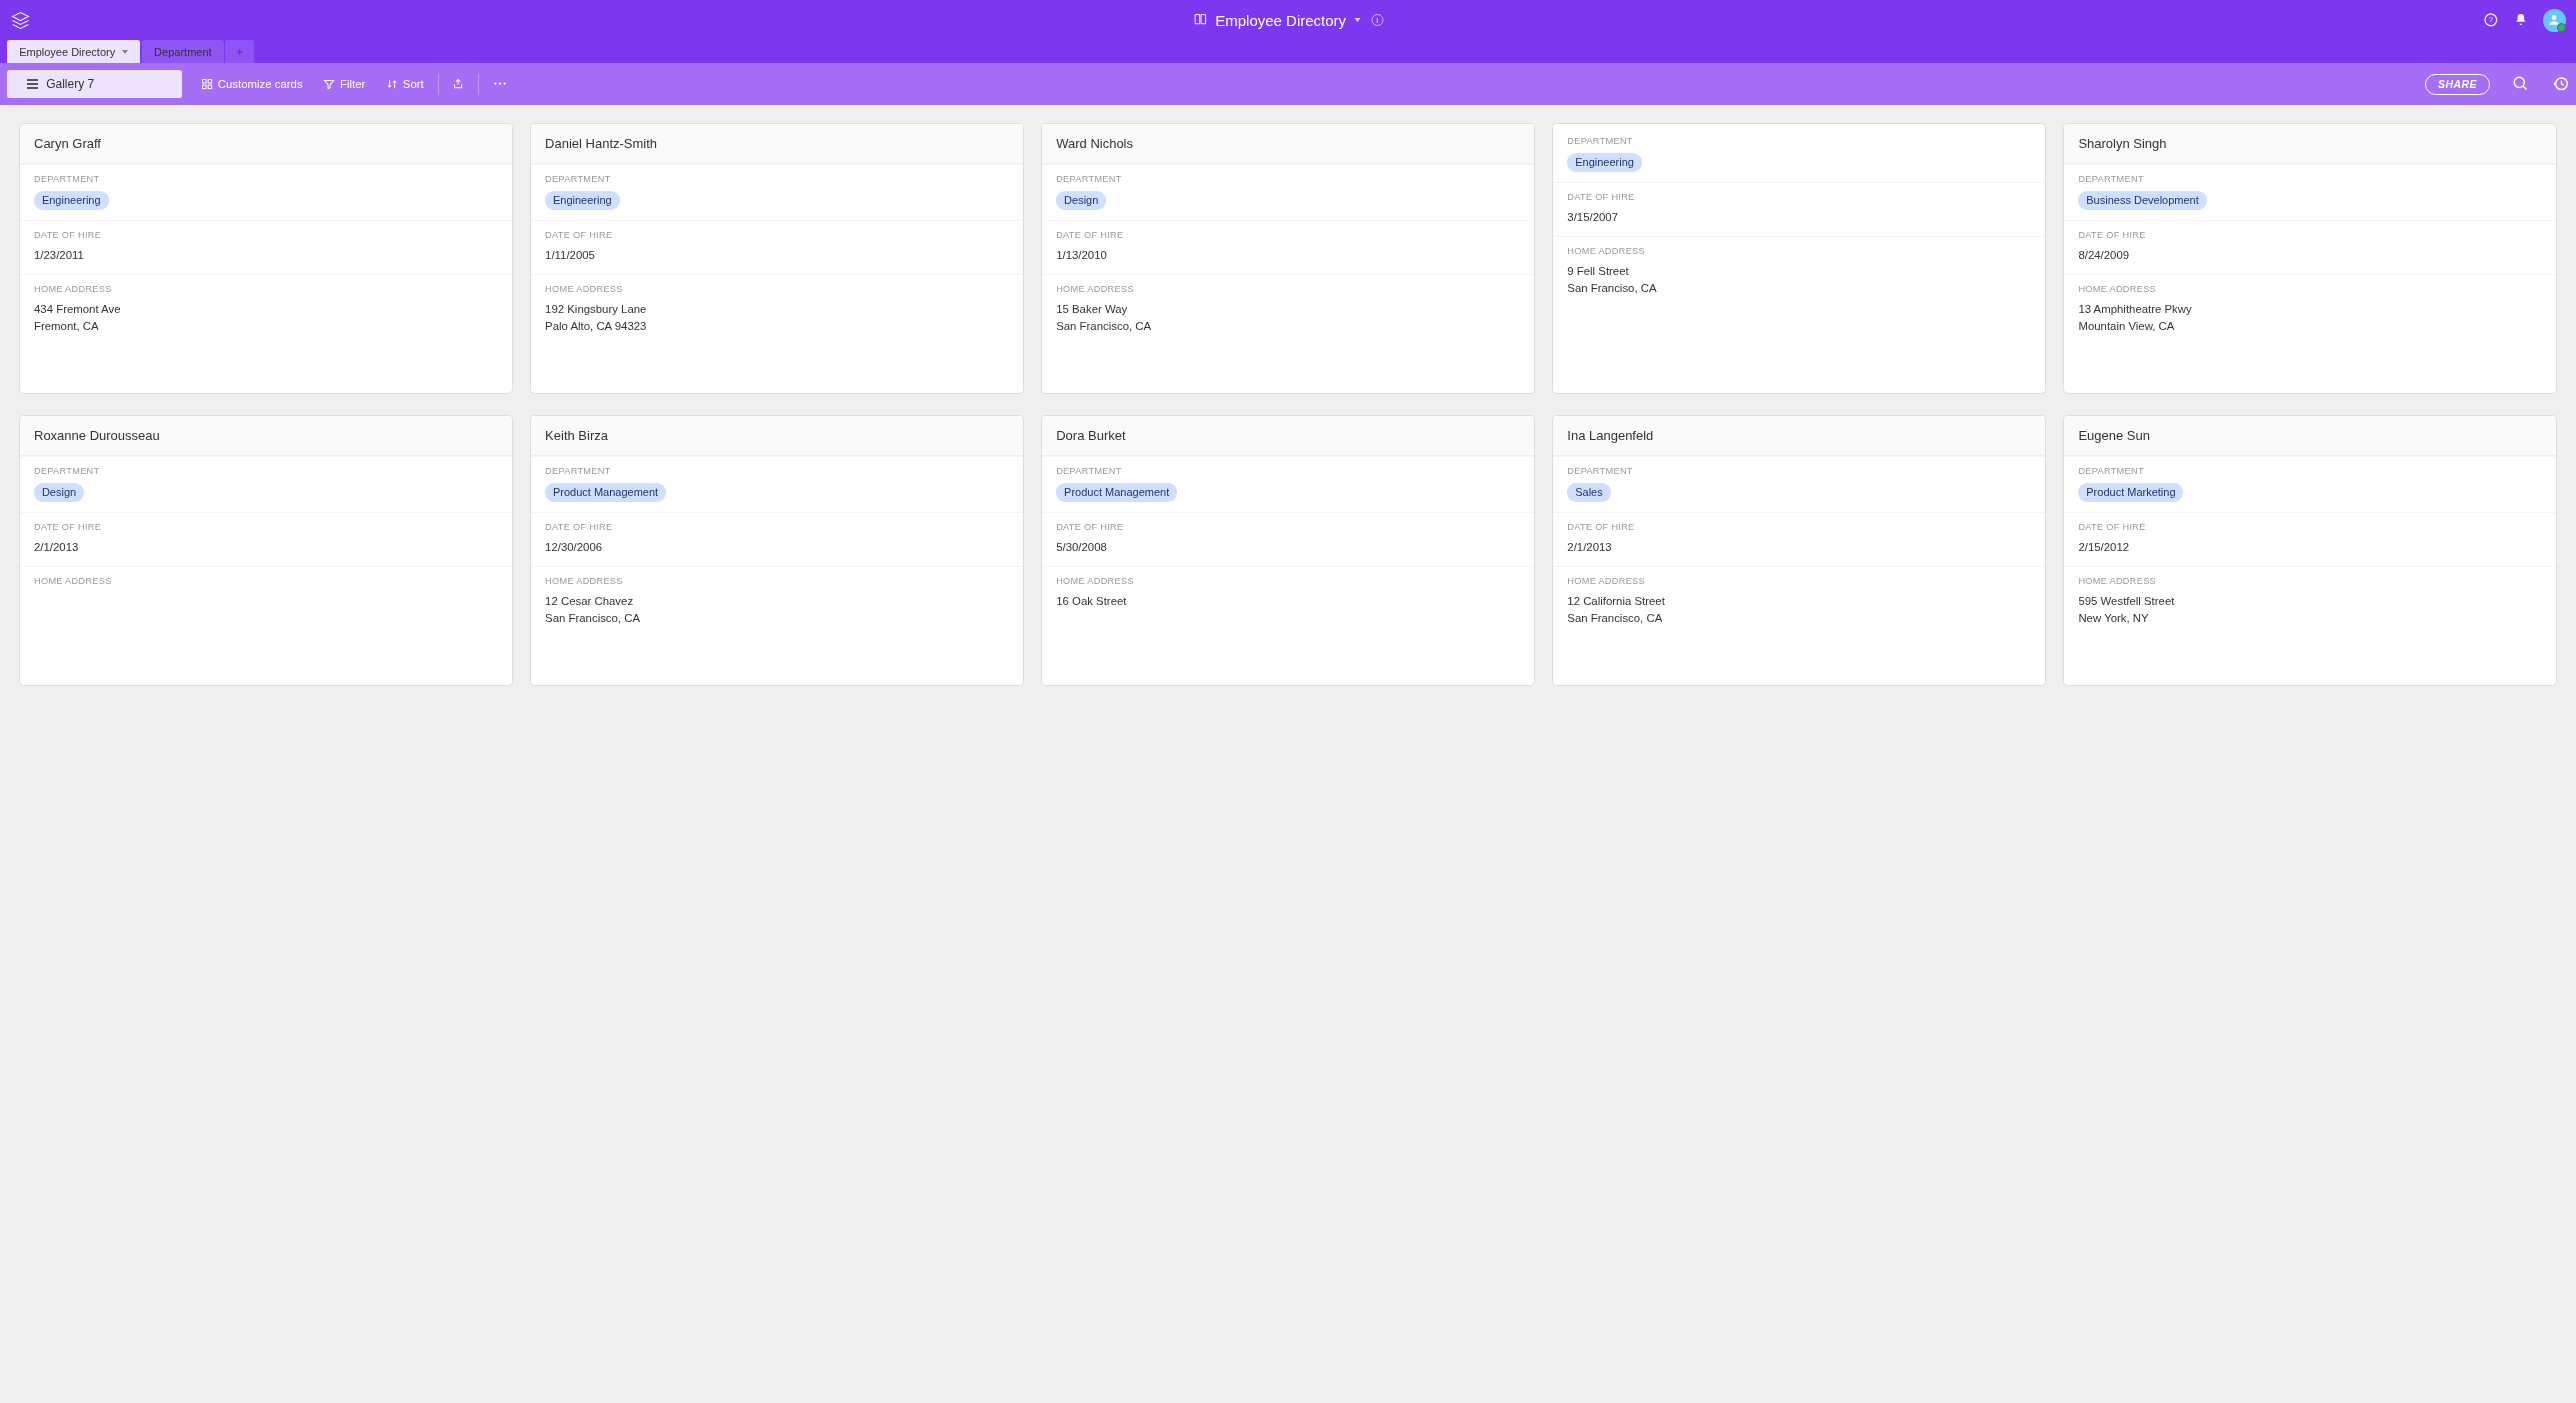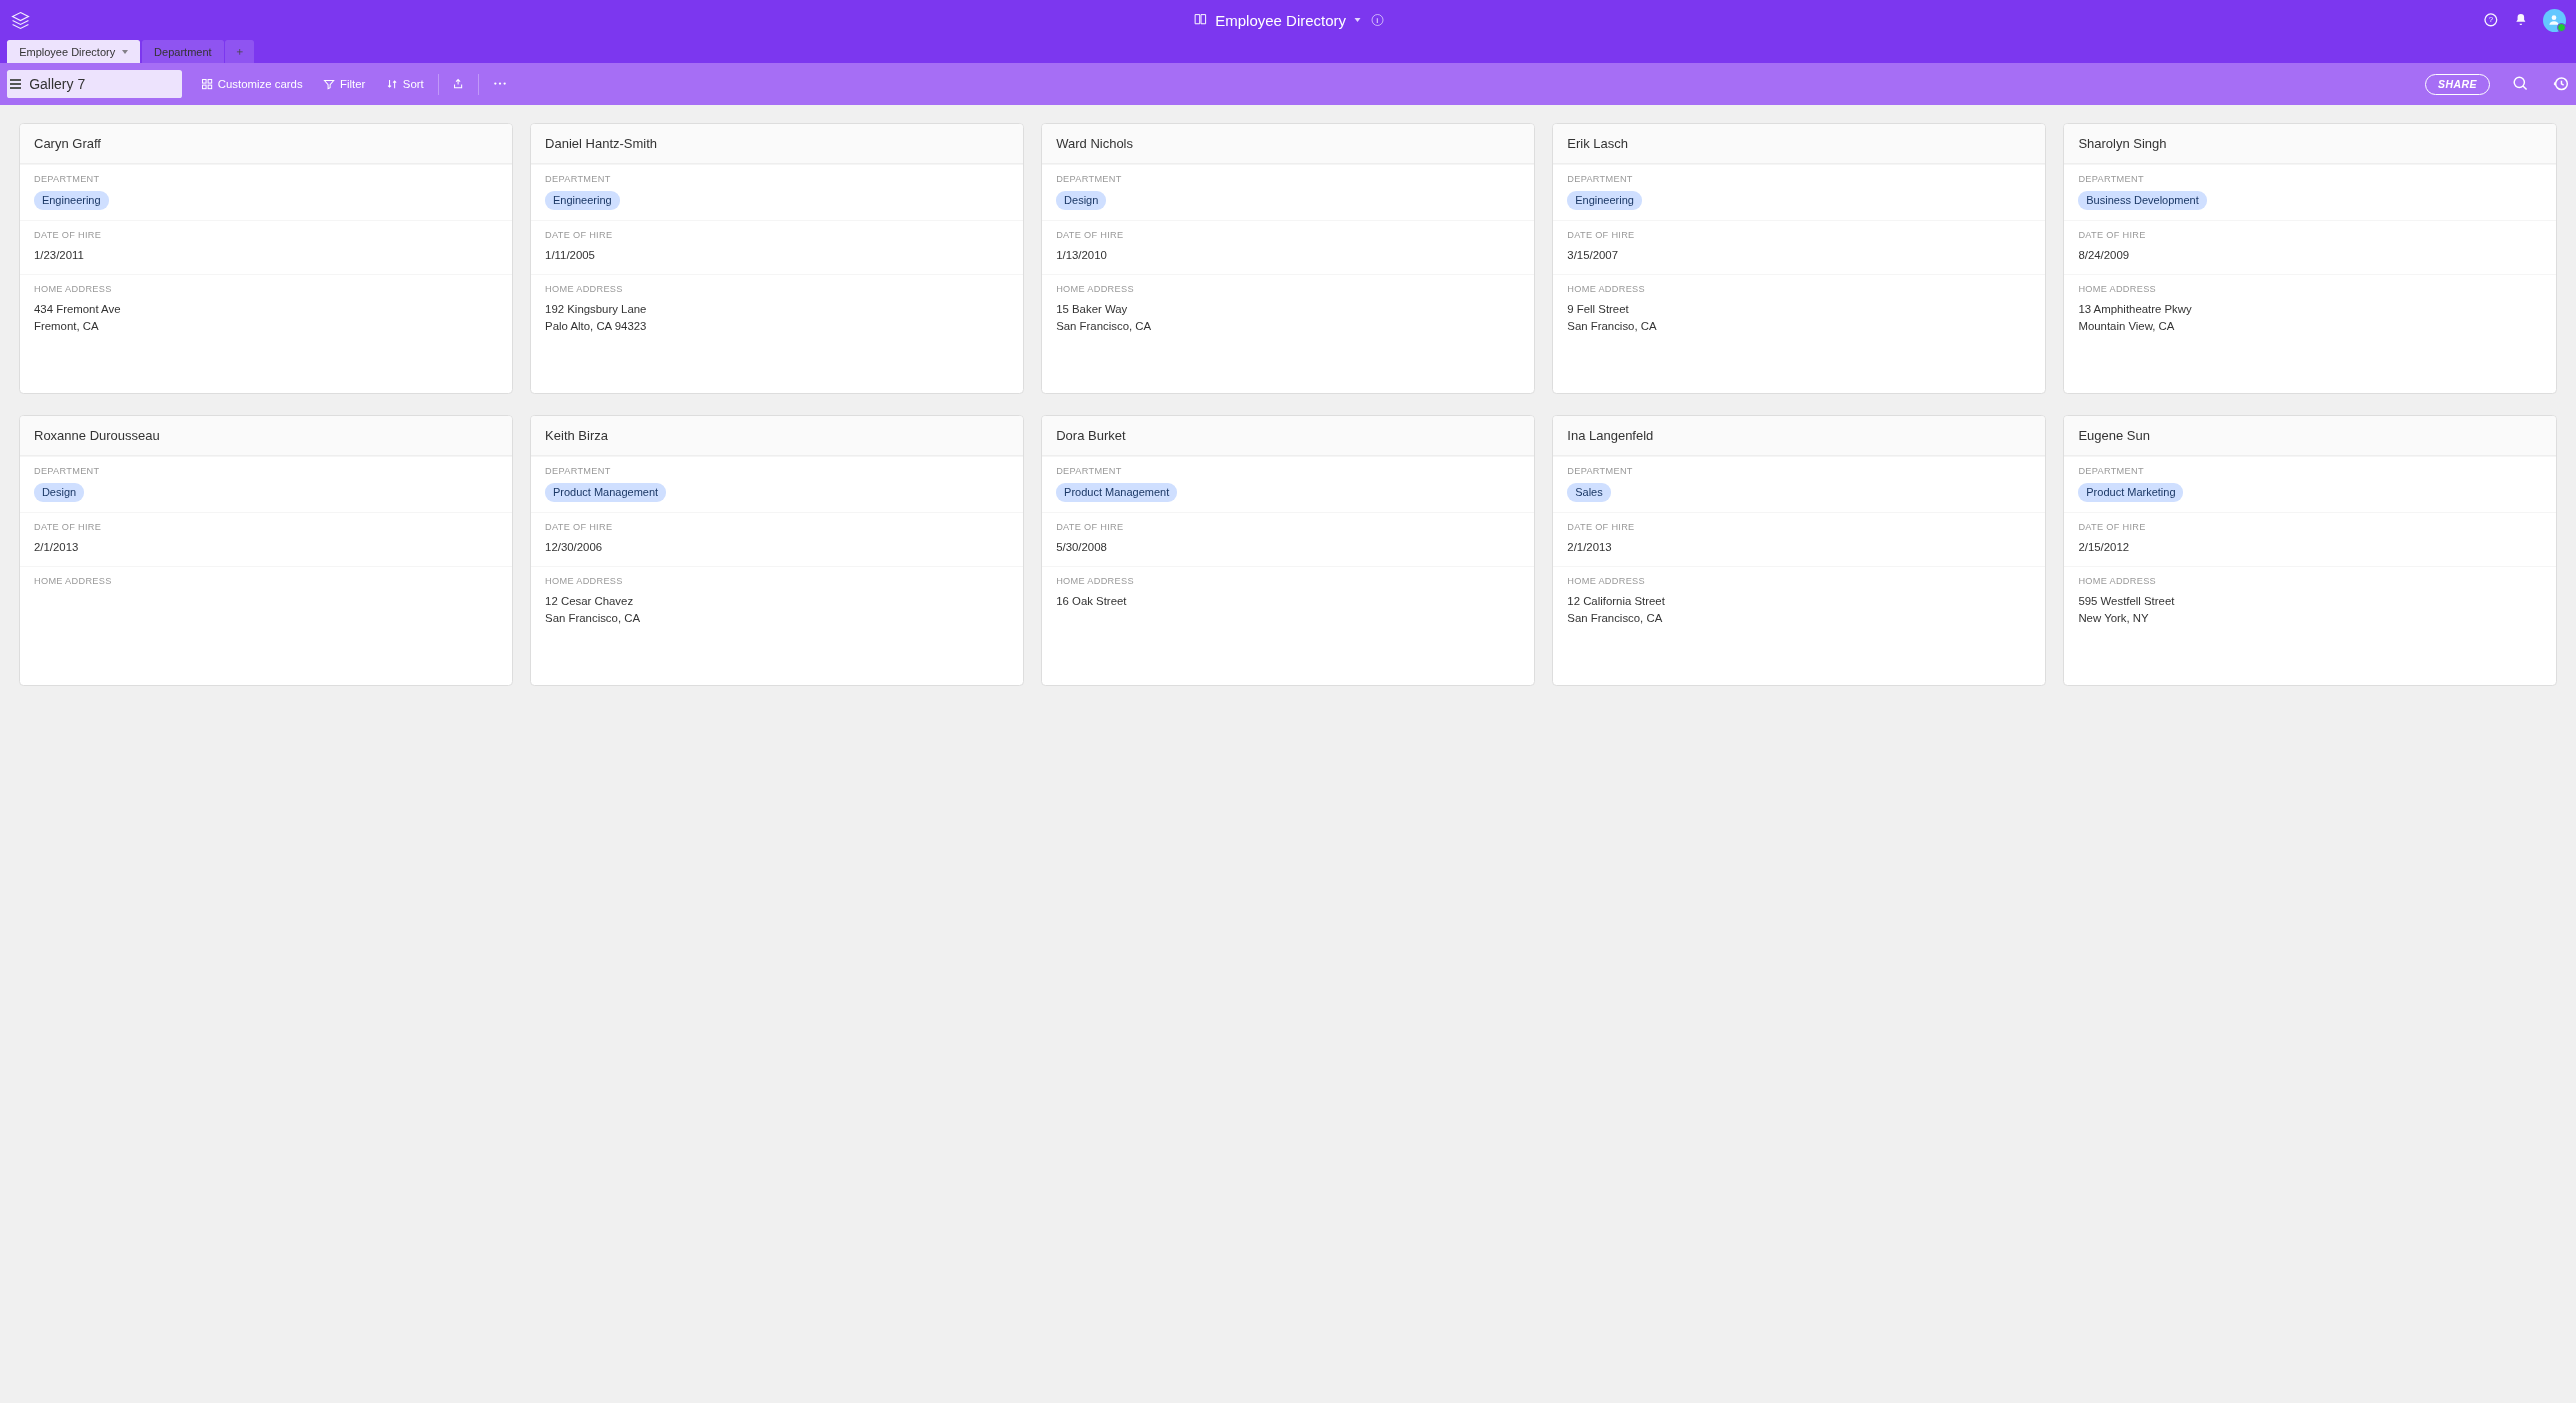--- a/index.html
+++ b/index.html
@@ -106,24 +106,24 @@
   align-items: center;
   padding: 0 7px;
   gap: 3.5px;
 }
 .view-switcher {
   background: #ede3fd;
   border-radius: 2.6px;
   height: 28px;
   display: flex;
   align-items: center;
-  padding: 0 3px;
+  padding: 0 20px;
   gap: 8.7px;
   color: #333;
-  font-size: 14px;
+  font-size: 12px;
   min-width: 175px;
   margin-right: 7px;
 }
 .menu-bars {
   display: flex; flex-direction: column; gap: 2.6px; width: 10.5px;
 }
 .menu-bars span { height: 1.7px; background: #555; }
 .tb-btn {
   display: flex; align-items: center; gap: 4.4px;
   color: white; padding: 5.2px 8.7px; border-radius: 2.6px; cursor: pointer;
@@ -333,21 +333,20 @@
       <div class="field-label">DATE OF HIRE</div>
       <div class="field-value">1/13/2010</div>
     </div>
     <div class="field">
       <div class="field-label">HOME ADDRESS</div>
       <div class="field-value">15 Baker Way
 San Francisco, CA</div>
     </div>
   </div>
     <div class="card">
-    <div class="card-name">Erik Lasch</div>
     <div class="field">
       <div class="field-label">DEPARTMENT</div>
       <div class="dept-tag">Engineering</div>
     </div>
     <div class="field">
       <div class="field-label">DATE OF HIRE</div>
       <div class="field-value">3/15/2007</div>
     </div>
     <div class="field">
       <div class="field-label">HOME ADDRESS</div>

